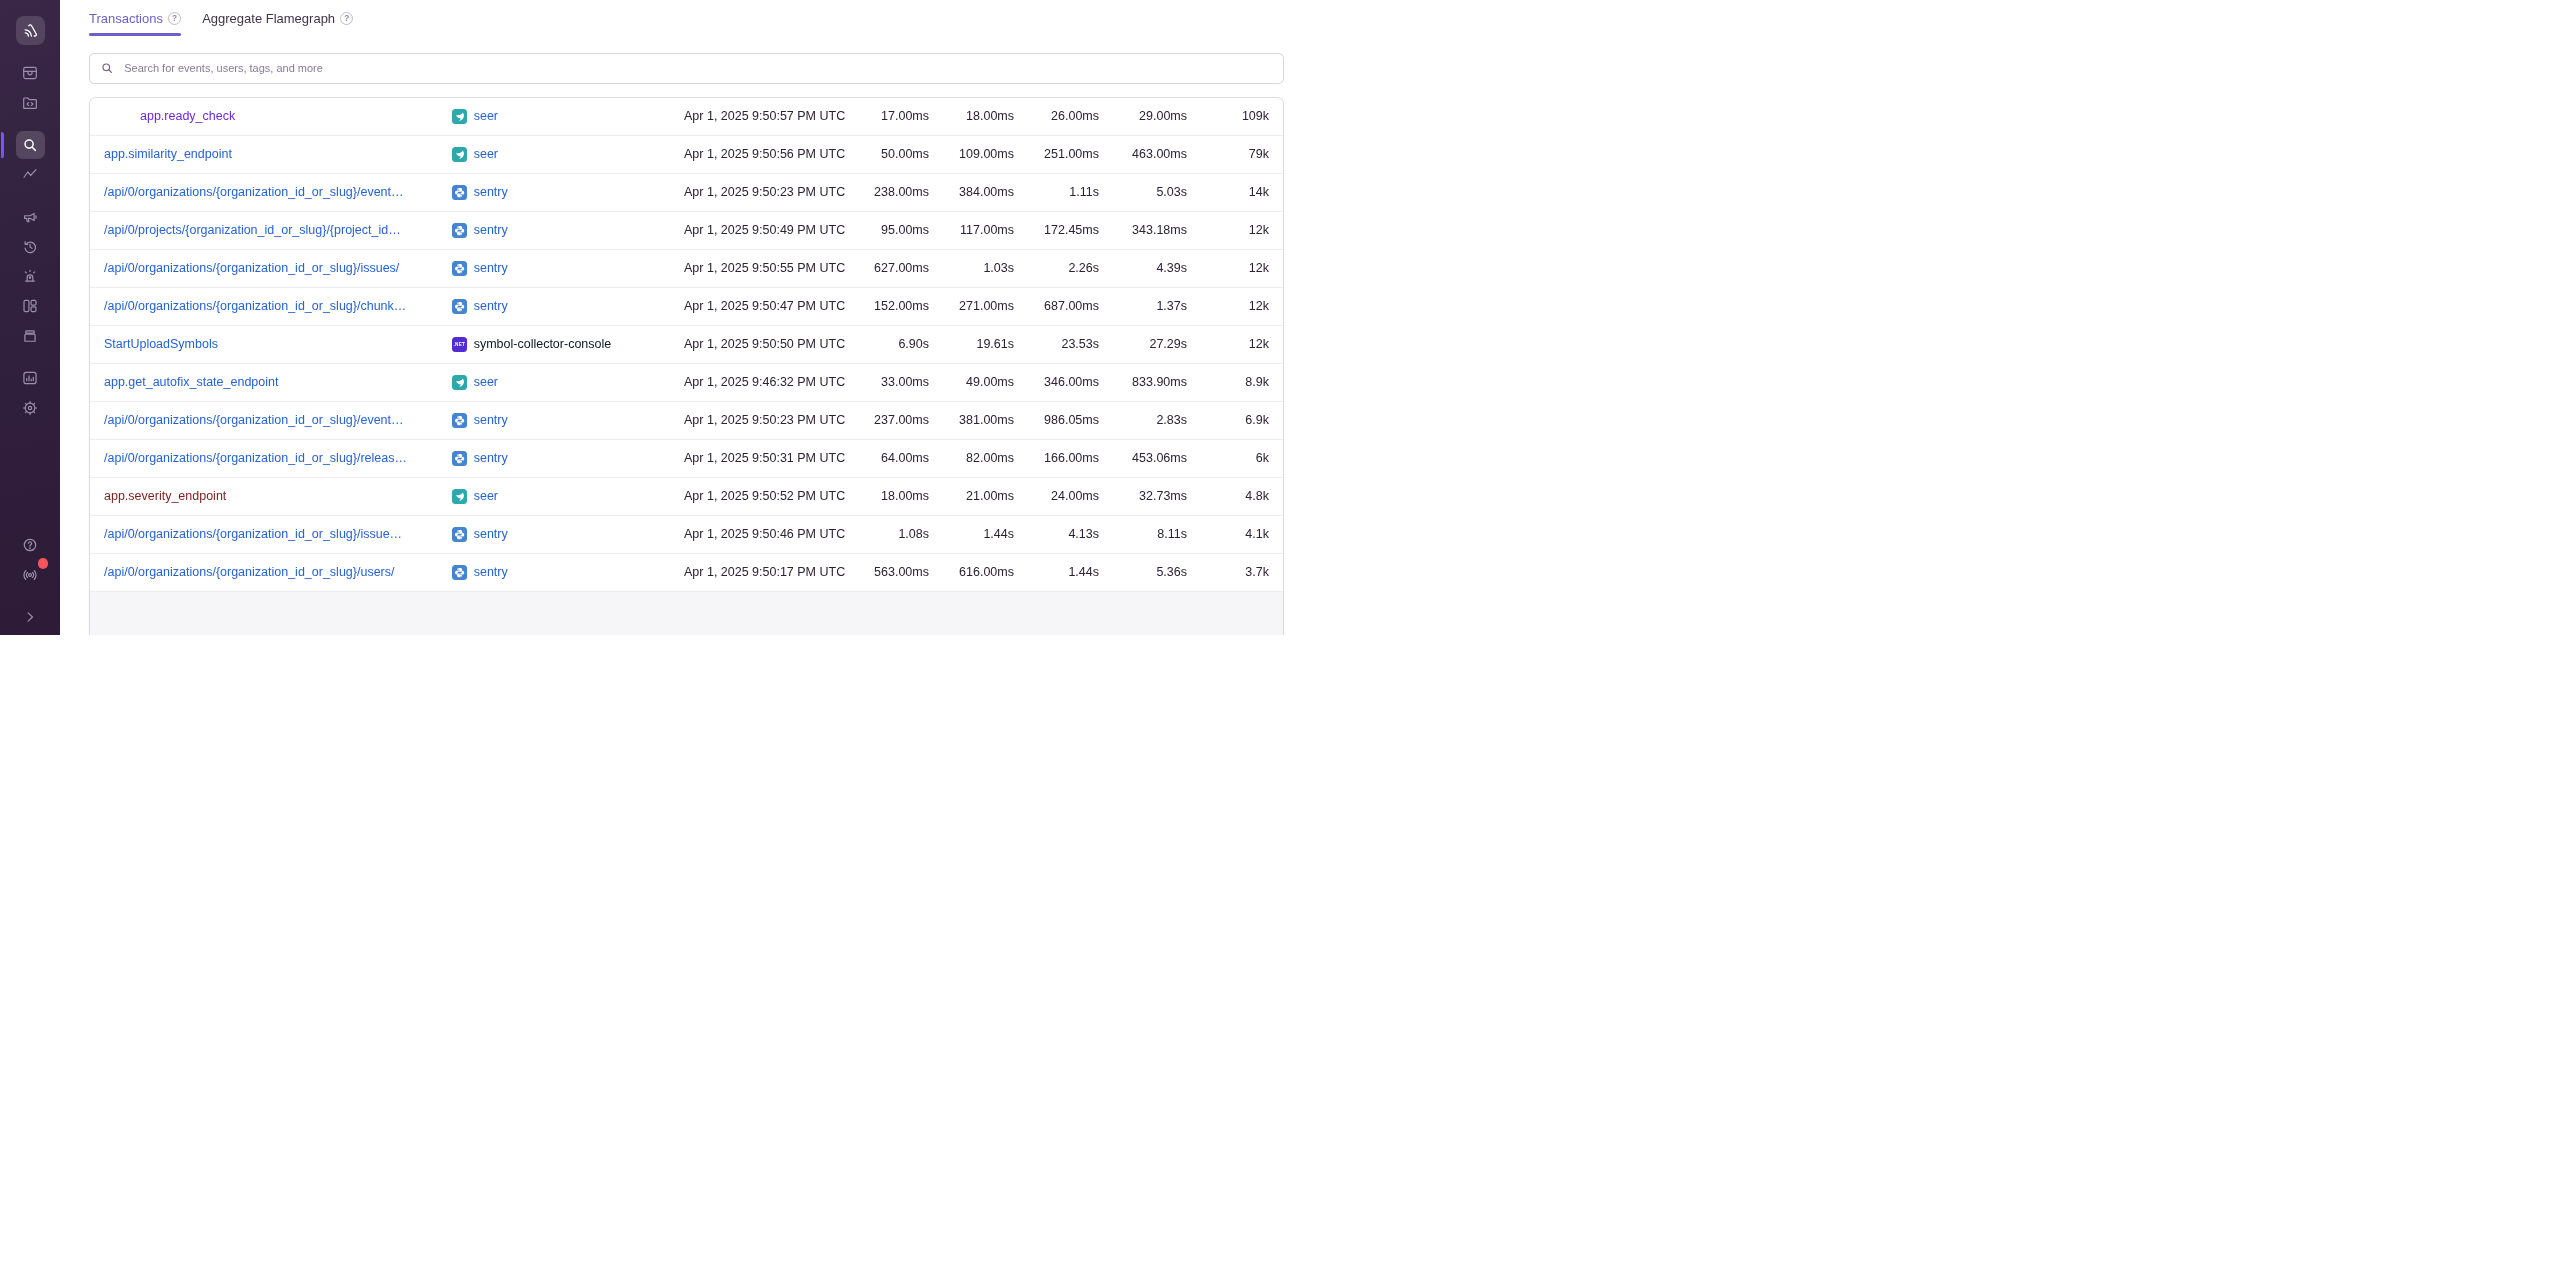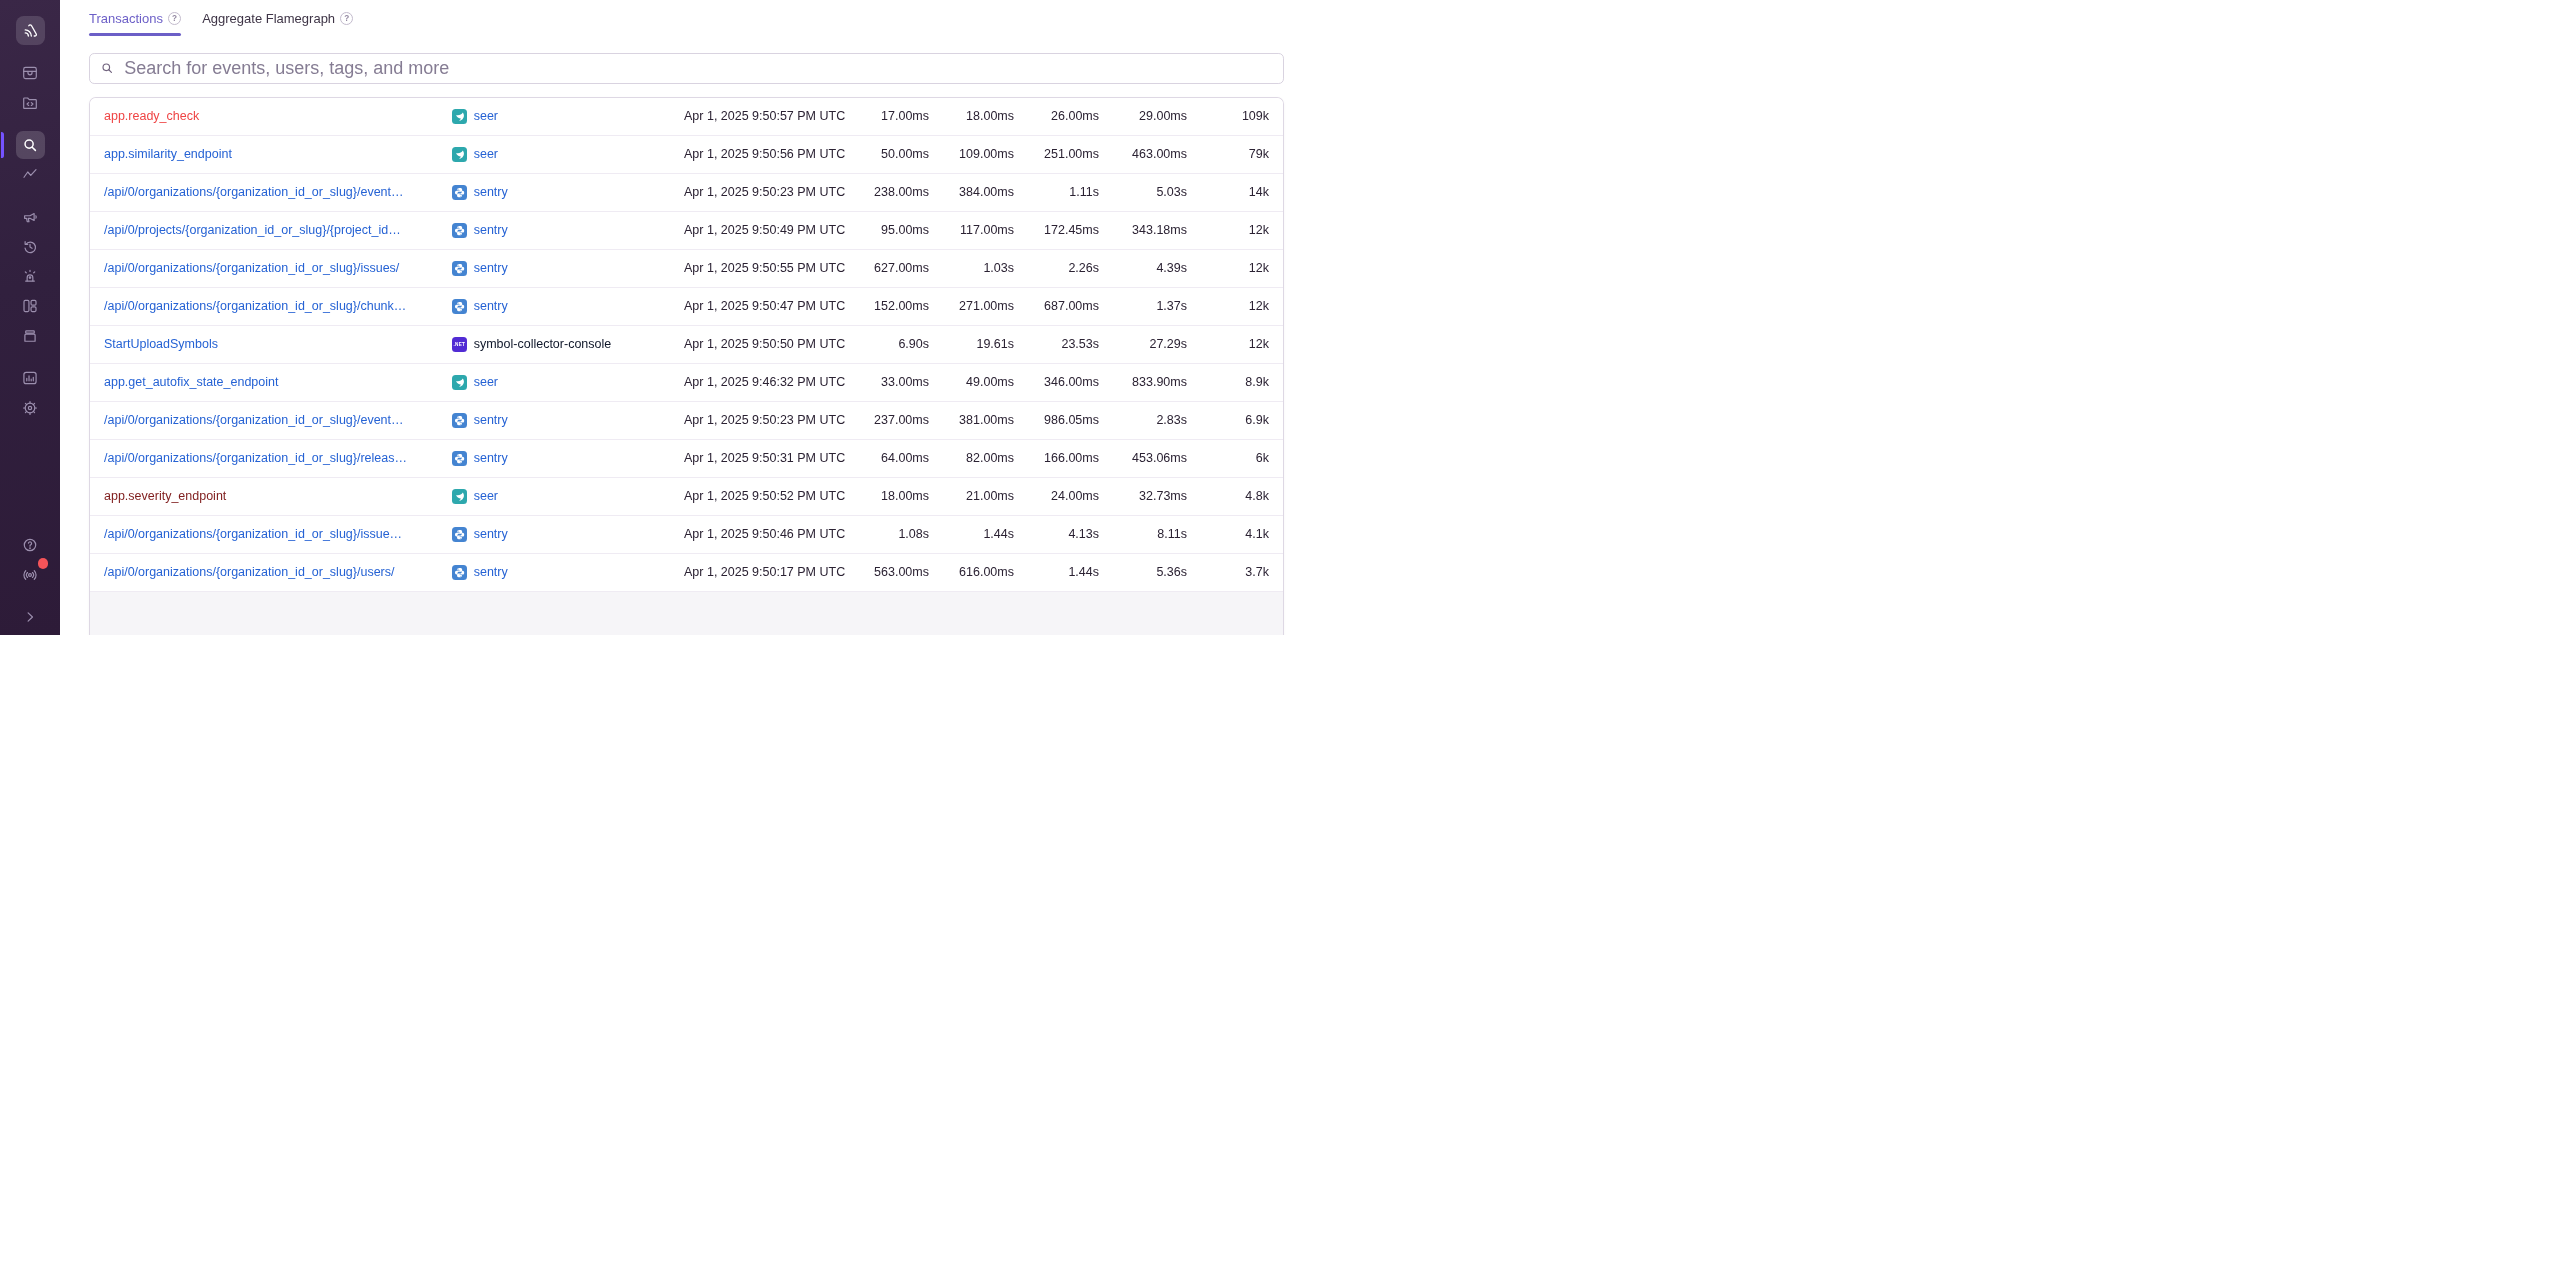--- a/index.html
+++ b/index.html
@@ -31,21 +31,21 @@
   .tab-top{display:flex;align-items:center;gap:5.2px;font-size:13px;color:#3e3446;line-height:17.3px}
   .tab.active .tab-top{color:#6c5fc7}
   .tab-underline{height:3.5px;border-radius:1.7px;margin-top:6px;background:transparent}
   .tab.active .tab-underline{background:#6c5fc7}
   .qmark{width:13px;height:13px;border:1.3px solid #c3bbcd;border-radius:50%;font-size:8.2px;font-weight:700;
          color:#9287a0;display:flex;align-items:center;justify-content:center;box-sizing:border-box;flex-shrink:0}
 
   .searchbar{height:31px;width:1195px;box-sizing:border-box;border:0.9px solid #d9d3e0;border-radius:5.2px;
              display:flex;align-items:center;padding:0 10.4px;gap:7.8px;background:#fff}
   .searchbar svg{width:14px;height:14px;color:#71637e;flex-shrink:0}
-  .searchbar input{border:none;outline:none;flex:1;font-size:18px;color:#2b2233;font-family:inherit;background:transparent}
+  .searchbar input{border:none;outline:none;flex:1;font-size:11px;color:#2b2233;font-family:inherit;background:transparent}
   .searchbar input::placeholder{color:#857c93}
 
   .table{width:1195px;margin-top:13px;border:0.9px solid #ded8e4;border-bottom:none;border-radius:7px 7px 0 0;
          box-sizing:border-box;flex:1;overflow:hidden;display:flex;flex-direction:column;
          box-shadow:0 1.7px 3.5px rgba(45,27,56,.04)}
   .grid-cols{display:grid;grid-template-columns:348px 232px 166px 79px 85px 85px 88px 82px;
              align-items:center;padding:0 14px}
   .thead{height:38px;background:#f6f5f8;border-bottom:0.9px solid #ded8e4;flex-shrink:0}
   .th{font-size:10px;font-weight:700;letter-spacing:0.4px;color:#6f6287;white-space:nowrap}
   .th.right,.td.right{text-align:right}
@@ -193,21 +193,21 @@
       <svg viewBox="0 0 24 24" fill="none" stroke="currentColor" stroke-width="2" stroke-linecap="round">
         <circle cx="10.8" cy="10.8" r="5.6"></circle>
           <path d="m15 15 4.6 4.6"></path>
       </svg>
       <input type="text" placeholder="Search for events, users, tags, and more" style="">
     </div>
 
     <div class="table">
       <div>
           <div class="row grid-cols">
-            <div class="td txn-cell"><a class="txn-link" style="color: #ef4444;">app.ready_check</a></div>
+            <div class="td txn-cell"><a class="txn-link" style="color: #6d28d9; margin-left: 36px;">app.ready_check</a></div>
             <div class="td proj-cell">
               <span class="pf-icon" style="background: rgb(45, 168, 173);">
                 <svg viewBox="0 0 16 16">
                   <path fill="#fff" d="M12.6 2.1c-1.5 2.4-4.2 3.9-7.1 3.9-.9 0-1.7-.1-2.5-.4 1 2.9 3.7 5 6.9 5.2-.5 1.4-1.4 2.5-2.6 3.2 3.9-.4 6.9-3.7 6.9-7.7 0-1.5-.6-3-1.6-4.2z"></path>
                 </svg>
               </span>
               <a class="proj-link" style="color: rgb(37, 98, 212);">seer</a>
             </div>
             <div class="td">Apr 1, 2025 9:50:57 PM UTC</div>
             <div class="td right">17.00ms</div>

